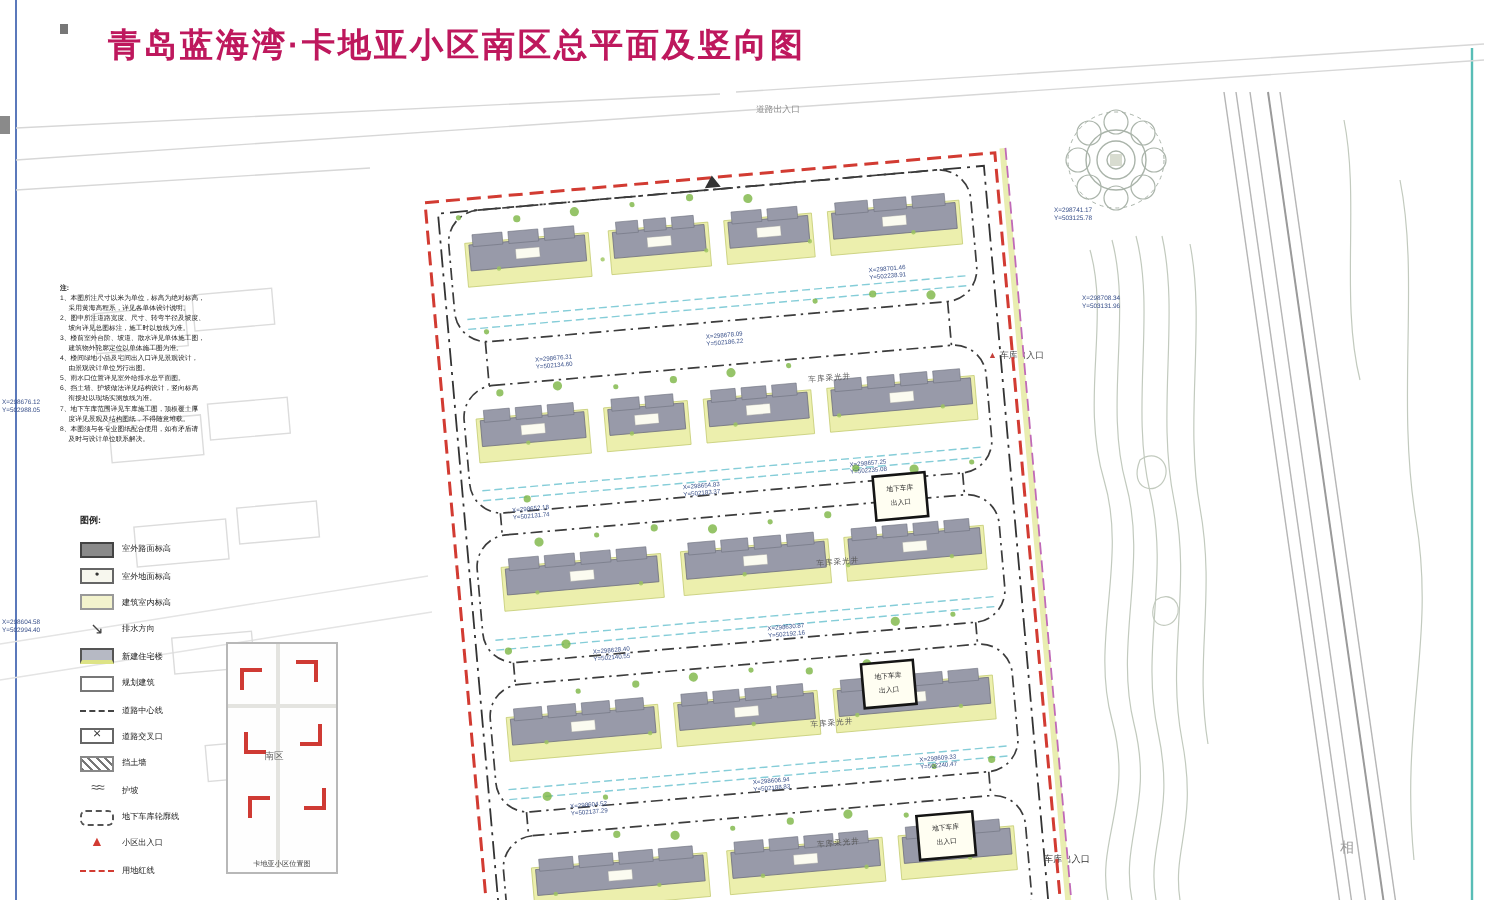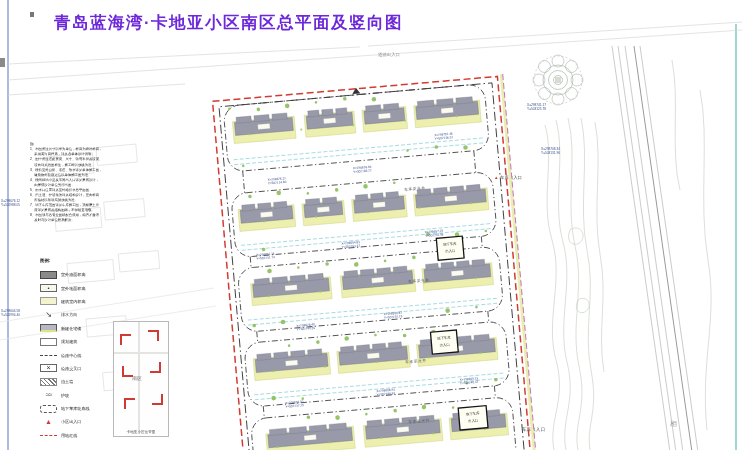--- a/index.html
+++ b/index.html
@@ -6,21 +6,21 @@
   body{width:750px;height:450px;overflow:hidden;background:#ffffff;
        font-family:"Liberation Sans","DejaVu Sans",sans-serif;position:relative}
   #sheet{position:absolute;left:0;top:0;width:750px;height:450px;background:#fff}
 
   #deco-svg{position:absolute;left:0;top:0;z-index:1}
   #site-wrap{position:absolute;left:224px;top:80px;width:300px;height:430px;
              transform:rotate(-5deg);transform-origin:50% 50%;z-index:2}
   #site-svg{position:absolute;left:0;top:0}
 
   #title{position:absolute;left:54px;top:12px;z-index:6;font-size:16.5px;font-weight:bold;
-         color:#6d28d9;letter-spacing:1.5px;white-space:nowrap}
+         color:#be185d;letter-spacing:1.5px;white-space:nowrap}
 
   #notes{position:absolute;left:30px;top:142px;width:122px;z-index:4}
   #notes .inner{font-size:6px;line-height:1.5;color:#222;transform:scale(.56);
                 transform-origin:0 0;width:216px}
   .note-hd{font-weight:bold}
   .note-line{white-space:nowrap;overflow:hidden}
 
   #legend{position:absolute;left:40px;top:257px;z-index:4}
   .legend-title{font-size:6px;font-weight:bold;color:#222;transform:scale(.75);
                 transform-origin:0 0;margin-bottom:2px}

